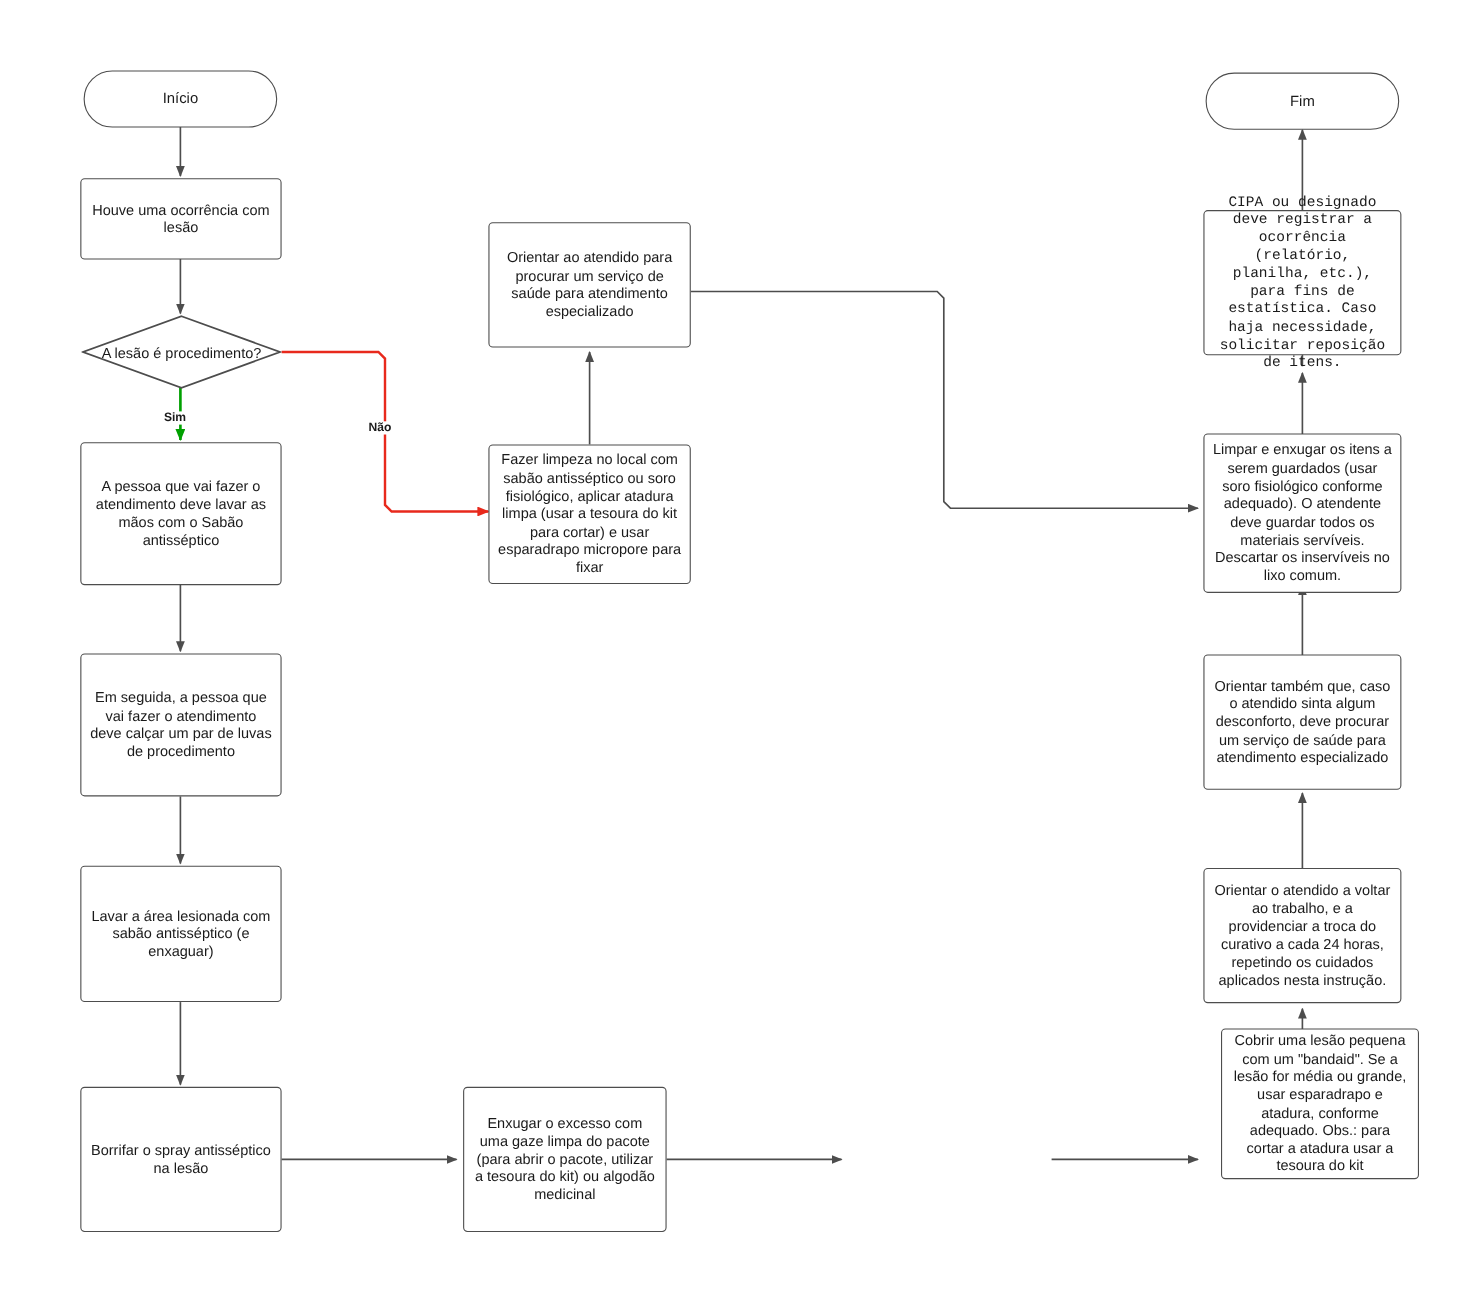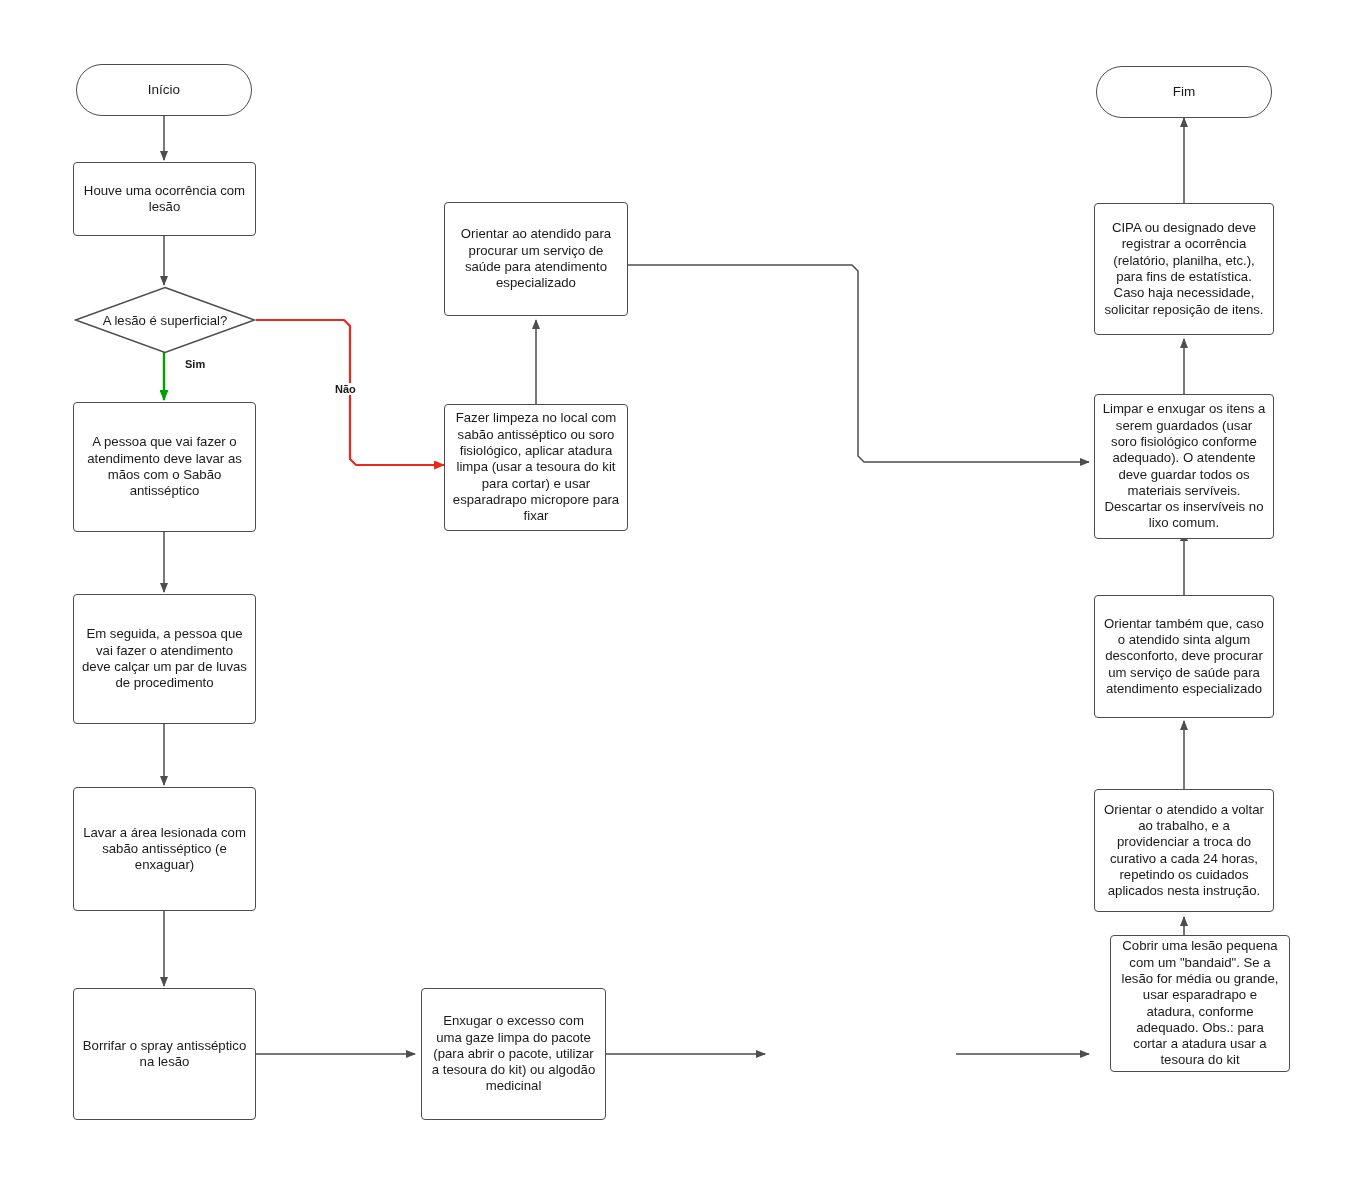--- a/index.html
+++ b/index.html
@@ -146,24 +146,24 @@
   </div>
 
   <div class="node" style="left:73px; top:162px; width:183px; height:74px;justify-content:flex-end;">
     <span class="txt">Houve uma ocorrência com lesão</span>
   </div>
 
   <div class="decision" style="left:74px; top:286px; width:182px; height:68px;">
     <svg width="182" height="68">
       <polygon points="91,1.5 180.5,34 91,66.5 1.5,34" fill="#ffffff" stroke="#4d4d4d" stroke-width="1.6"></polygon>
     </svg>
-    <div class="dlabel">A lesão é superficial?</div>
-  </div>
-
-  <div class="edge-label" style="left:147px; top:358px;margin-left:36px;">Sim</div>
+    <div class="dlabel">A lesão é procedimento?</div>
+  </div>
+
+  <div class="edge-label" style="left:147px; top:374px;">Sim</div>
   <div class="edge-label" style="left:333px; top:383px;">Não</div>
 
   <div class="node" style="left:73px; top:402px; width:183px; height:130px;">
     <span class="txt">A pessoa que vai fazer o atendimento deve lavar as mãos com o Sabão antisséptico</span>
   </div>
 
   <div class="node" style="left:73px; top:594px; width:183px; height:130px;">
     <span class="txt">Em seguida, a pessoa que vai fazer o atendimento deve calçar um par de luvas de procedimento</span>
   </div>
 
@@ -197,21 +197,21 @@
   </div>
 
   <div class="node" style="left:1094px; top:595px; width:180px; height:123px;">
     <span class="txt">Orientar também que, caso o atendido sinta algum desconforto, deve procurar um serviço de saúde para atendimento especializado</span>
   </div>
 
   <div class="node" style="left:1094px; top:394px; width:180px; height:145px;">
     <span class="txt">Limpar e enxugar os itens a serem guardados (usar soro fisiológico conforme adequado). O atendente deve guardar todos os materiais servíveis. Descartar os inservíveis no lixo comum.</span>
   </div>
 
-  <div class="node" style="left:1094px; top:203px; width:180px; height:132px;">
+  <div class="node" style="left:1094px; top:191px; width:180px; height:132px;font-family:Liberation Mono, monospace;">
     <span class="txt">CIPA ou designado deve registrar a ocorrência (relatório, planilha, etc.), para fins de estatística. Caso haja necessidade, solicitar reposição de itens.</span>
   </div>
 
   <div class="node terminator" style="left:1096px; top:66px; width:176px; height:52px;">
     <span class="txt">Fim</span>
   </div>
 
 </div>
 
 </body></html>

